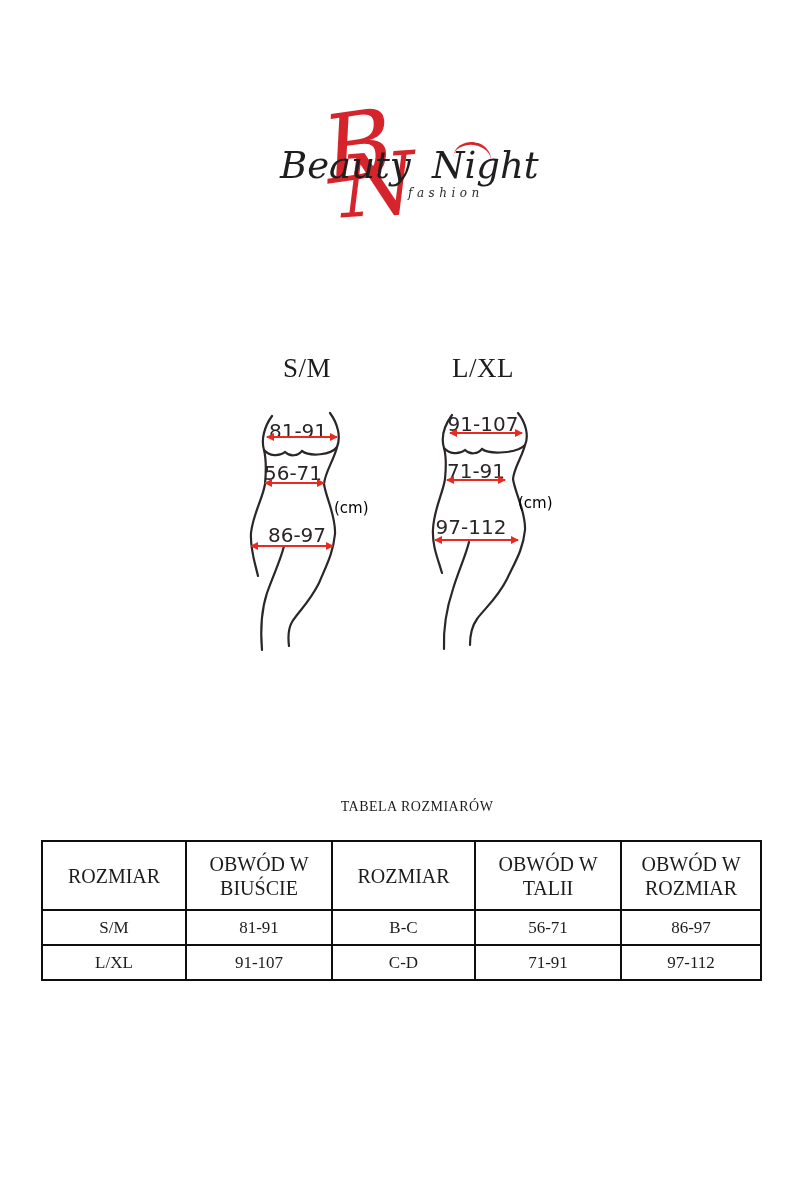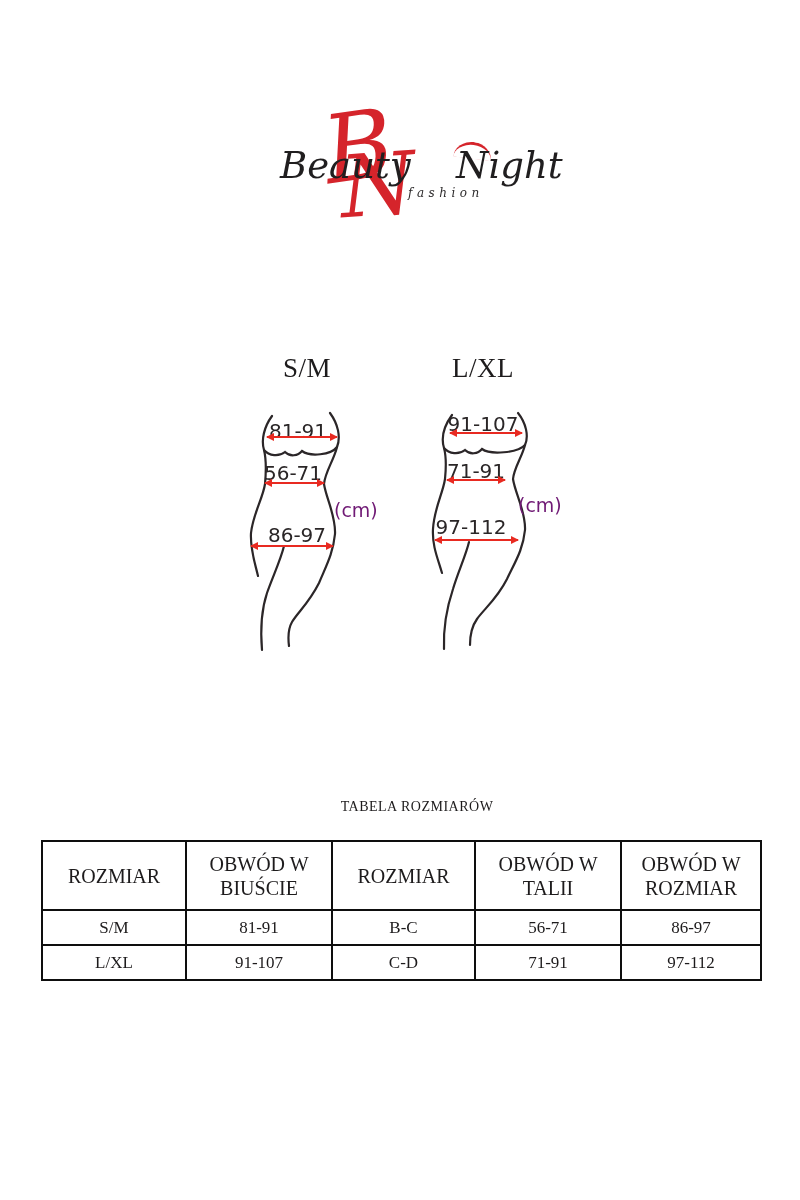--- a/index.html
+++ b/index.html
@@ -28,42 +28,42 @@
     position:absolute;left:178px;top:26px;width:38px;height:14px;
     border-top:3px solid var(--logo-red);
     border-radius:50% 50% 0 0 / 100% 100% 0 0;
     transform:rotate(7deg);
   }
   .logo .beauty,.logo .night{
     position:absolute;top:30px;font-family:"DejaVu Serif",serif;
     font-style:italic;font-size:37px;line-height:1.1;color:#201e1f;white-space:nowrap;
   }
   .logo .beauty{left:4px;}
-  .logo .night{left:136px;padding-left:44px;}
+  .logo .night{left:112px;padding-left:44px;}
   .logo .fashion{
     position:absolute;left:132px;top:70px;font-family:"DejaVu Serif",serif;
     font-style:italic;font-size:12px;letter-spacing:4.5px;color:#2e2c2d;white-space:nowrap;
   }
   
   .fig-label{
     position:absolute;top:353px;transform:translateX(-50%);
     font-size:27px;letter-spacing:0.5px;white-space:nowrap;
   }
   
   .figure{position:absolute;width:110px;height:255px;}
   .figure svg{position:absolute;left:0;top:0;overflow:visible;}
   .sil path{fill:none;stroke:#2b2628;stroke-width:2.2;stroke-linecap:round;}
   .mlabel{
     position:absolute;transform:translateX(-50%);
     font-family:"DejaVu Sans",sans-serif;font-size:20px;color:#2a2627;
     white-space:nowrap;line-height:1;
   }
   .unit{
-    position:absolute;font-family:"DejaVu Sans",sans-serif;font-size:19px;
-    color:#701a75;white-space:nowrap;line-height:1;
+    position:absolute;font-family:"DejaVu Sans",sans-serif;font-size:15px;
+    color:#000000;white-space:nowrap;line-height:1;
   }
   .mline{position:absolute;height:2px;background:var(--line-red);}
   .mline::before,.mline::after{
     content:"";position:absolute;top:-3px;width:0;height:0;
     border-top:4px solid transparent;border-bottom:4px solid transparent;
   }
   .mline::before{left:-1px;border-right:8px solid var(--line-red);}
   .mline::after{right:-1px;border-left:8px solid var(--line-red);}
   
   .table-title{

